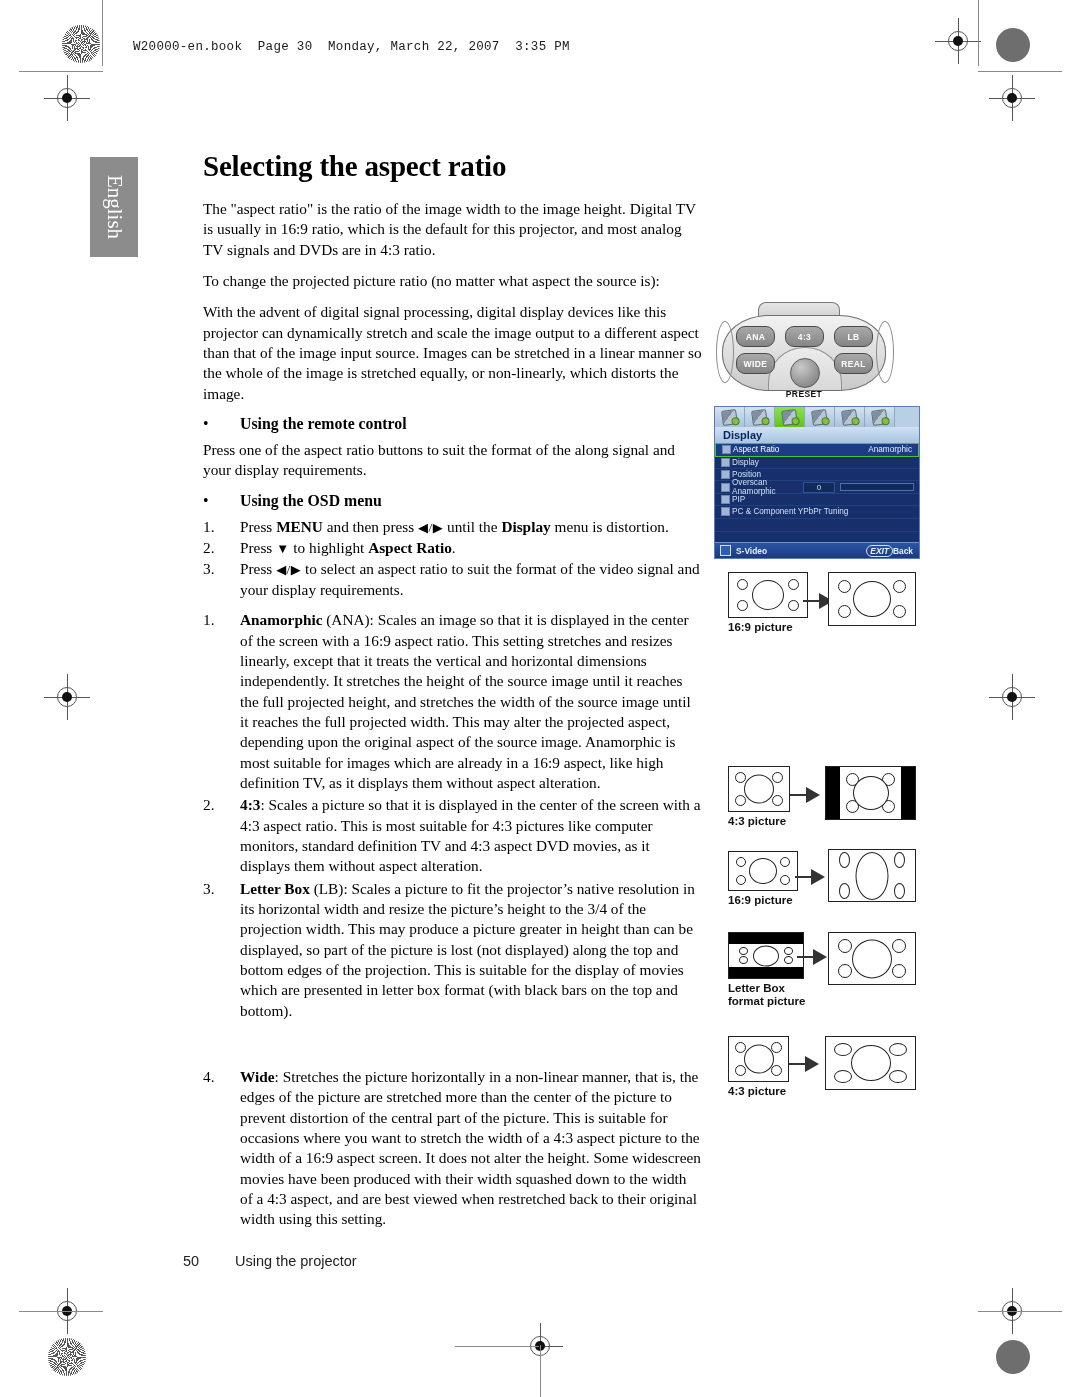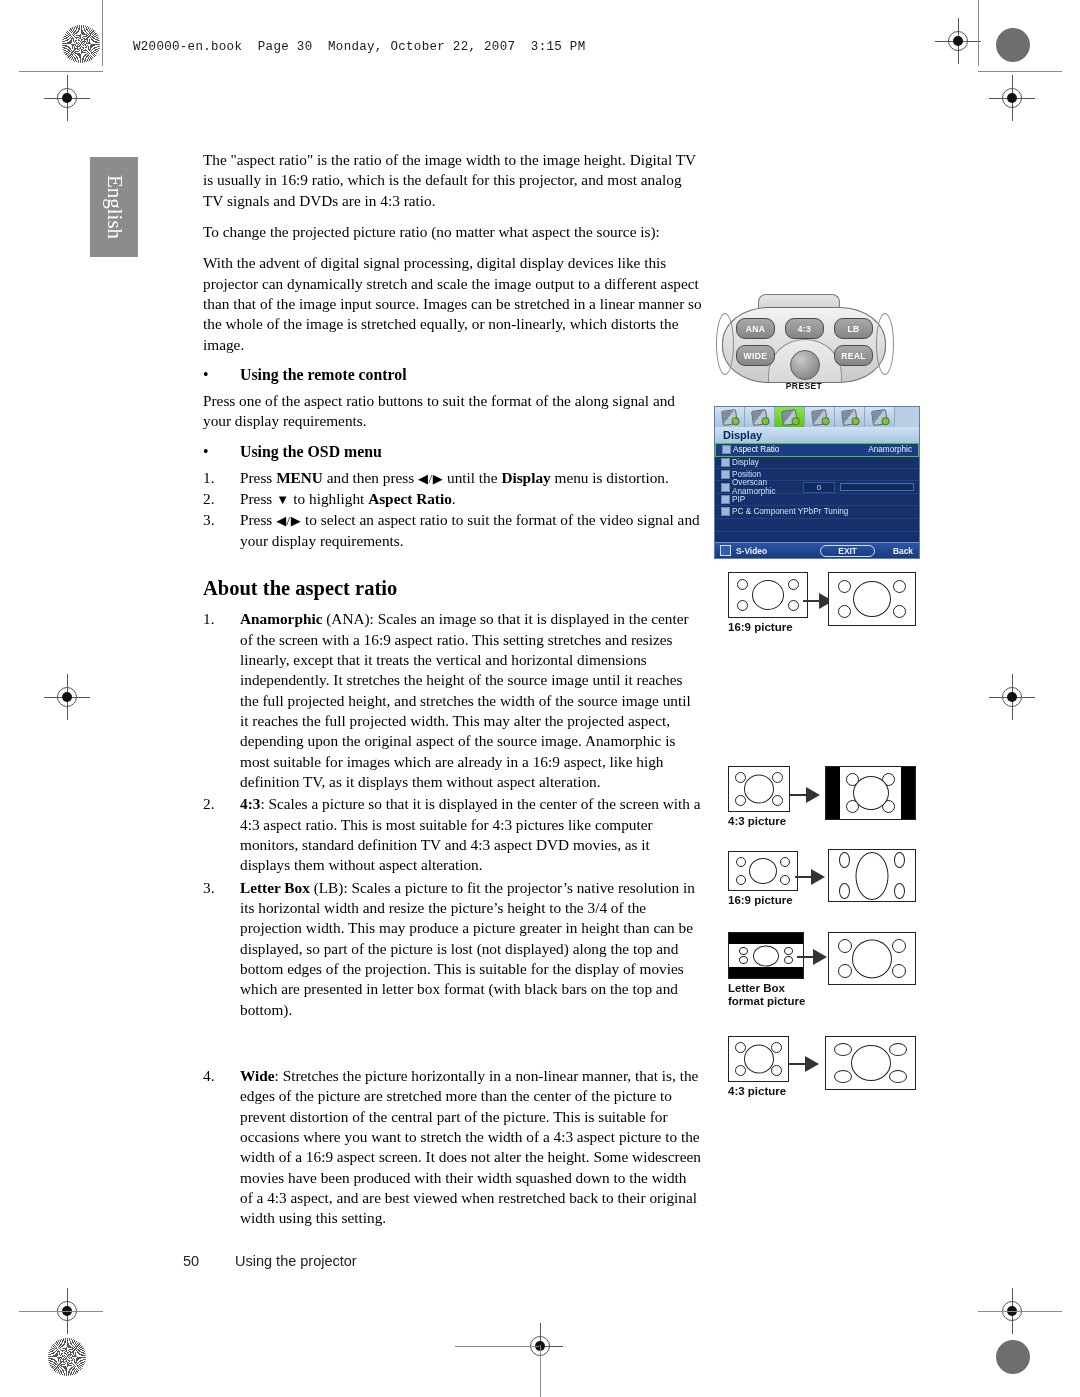--- a/index.html
+++ b/index.html
@@ -138,21 +138,21 @@
     font-family: "Liberation Sans", sans-serif;
     font-size: 14.5px;
     color: #222;
     display: flex;
   }
   .pg-foot .pn { width: 52px; }
 
   
   .remote {
     position: absolute;
-    left: 714px; top: 293px;
+    left: 714px; top: 301px;
     width: 180px; height: 105px;
   }
   .remote .shell {
     position: absolute; left: 8px; top: 14px;
     width: 162px; height: 74px;
     background: linear-gradient(180deg,#f2f2f2 0%, #dcdcdc 55%, #c9c9c9 100%);
     border: 1.3px solid #6f6f6f;
     border-radius: 46px / 36px;
   }
   .remote .shell-top {
@@ -325,22 +325,23 @@
   .osd-foot .fi {
     width: 9px; height: 9px; margin: 0 5px 0 5px;
     border: 1px solid #cfe0f5; background:#2e5cb0;
   }
   .osd-foot .fr {
     margin-left: auto; padding-right: 6px;
   }
   .osd-foot .exit {
     border: 1px solid #cfe0f5;
     border-radius: 7px;
-    padding: 0 17px;
-    margin-right: 18px;
+    padding: 0 3px;
+    margin-right: 0;
+    font-style: italic;
   }
 
   
   .diagram { position: absolute; padding-left: 12px; }
   .dcap {
     font-family: "Liberation Sans", sans-serif;
     font-size: 11.5px;
     font-weight: bold;
     color: #111;
     line-height: 1.16;
@@ -445,28 +446,29 @@
 
 <div class="rule-v" style="left:102px; top:0; height:66px;"></div>
 <div class="rule-v" style="left:978px; top:0; height:66px;"></div>
 <div class="rule-h" style="left:19px; top:71px; width:84px;"></div>
 <div class="rule-h" style="left:978px; top:71px; width:84px;"></div>
 <div class="rule-h" style="left:19px; top:1311px; width:84px;"></div>
 <div class="rule-h" style="left:978px; top:1311px; width:84px;"></div>
 <div class="rule-v" style="left:540px; top:1345px; height:52px;"></div>
 <div class="rule-h" style="left:455px; top:1346px; width:84px;"></div>
 
-<div class="run-head">W20000-en.book  Page 30  Monday, October 22, 2007  3:15 PM</div>
+<div class="run-head">W20000-en.book  Page 30  Monday, March 22, 2007  3:35 PM</div>
 
 <div class="lang-tab">
   <span>English</span>
 </div>
 
 <div class="col">
 
+  <h1 class="title">Selecting the aspect ratio</h1>
 
   <p class="body">The "aspect ratio" is the ratio of the image width to the image height. Digital TV is usually in 16:9 ratio, which is the default for this projector, and most analog TV signals and DVDs are in 4:3 ratio.</p>
   <p class="body">To change the projected picture ratio (no matter what aspect the source is):</p>
   <p class="body">With the advent of digital signal processing, digital display devices like this projector can dynamically stretch and scale the image output to a different aspect than that of the image input source. Images can be stretched in a linear manner so the whole of the image is stretched equally, or non-linearly, which distorts the image.</p>
 
   <div class="bullet-head">
     <span class="bt">•</span>
     <span>Using the remote control</span>
   </div>
   <p class="body">Press one of the aspect ratio buttons to suit the format of the along signal and your display requirements.</p>
@@ -484,21 +486,20 @@
     <div class="oitem">
       <span class="num">2.</span>
       <span class="txt"><span>Press </span><span class="arrowglyph">▼</span><span> to highlight </span><b>Aspect Ratio</b><span>.</span></span>
     </div>
     <div class="oitem">
       <span class="num">3.</span>
       <span class="txt"><span>Press </span><span class="arrowglyph">◀/▶</span><span> to select an aspect ratio to suit the format of the video signal and your display requirements.</span></span>
     </div>
   </div>
 
-  <h2 class="sub" style="margin-top:26px;">About the aspect ratio</h2>
 
   <div class="about-list">
     <div class="oitem">
       <span class="num">1.</span>
       <span class="txt"><b>Anamorphic</b><span> (ANA)</span><span>: Scales an image so that it is displayed in the center of the screen with a 16:9 aspect ratio. This setting stretches and resizes linearly, except that it treats the vertical and horizontal dimensions independently. It stretches the height of the source image until it reaches the full projected height, and stretches the width of the source image until it reaches the full projected width. This may alter the projected aspect, depending upon the original aspect of the source image. Anamorphic is most suitable for images which are already in a 16:9 aspect, like high definition TV, as it displays them without aspect alteration.</span></span>
     </div>
     <div class="oitem">
       <span class="num">2.</span>
       <span class="txt"><b>4:3</b><span></span><span>: Scales a picture so that it is displayed in the center of the screen with a 4:3 aspect ratio. This is most suitable for 4:3 pictures like computer monitors, standard definition TV and 4:3 aspect DVD movies, as it displays them without aspect alteration.</span></span>
     </div>

